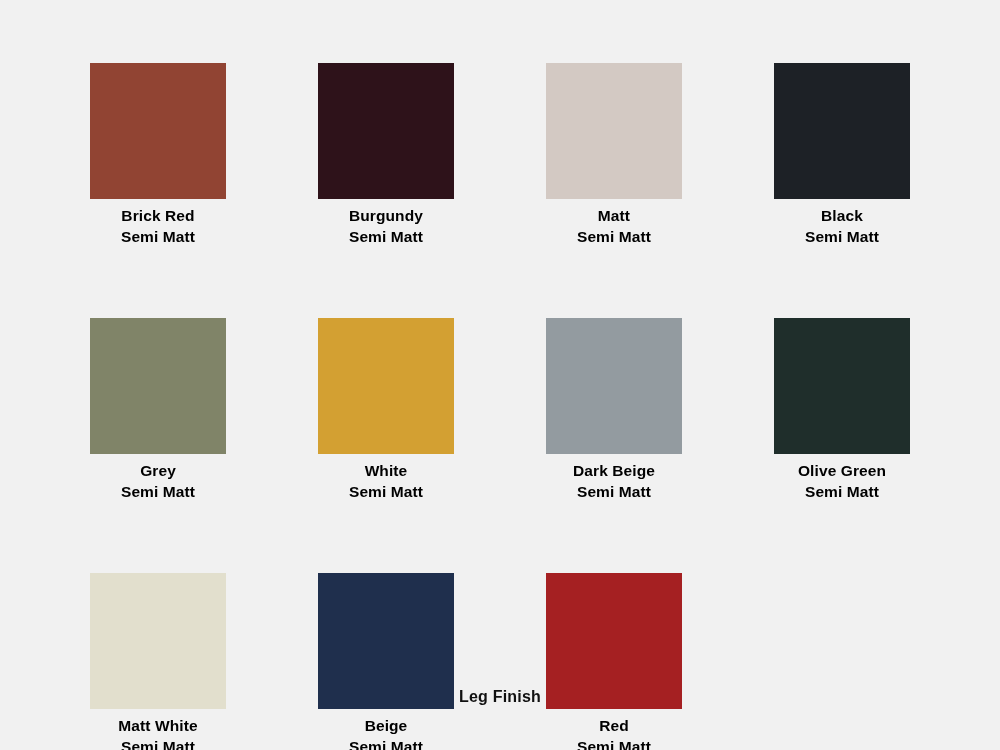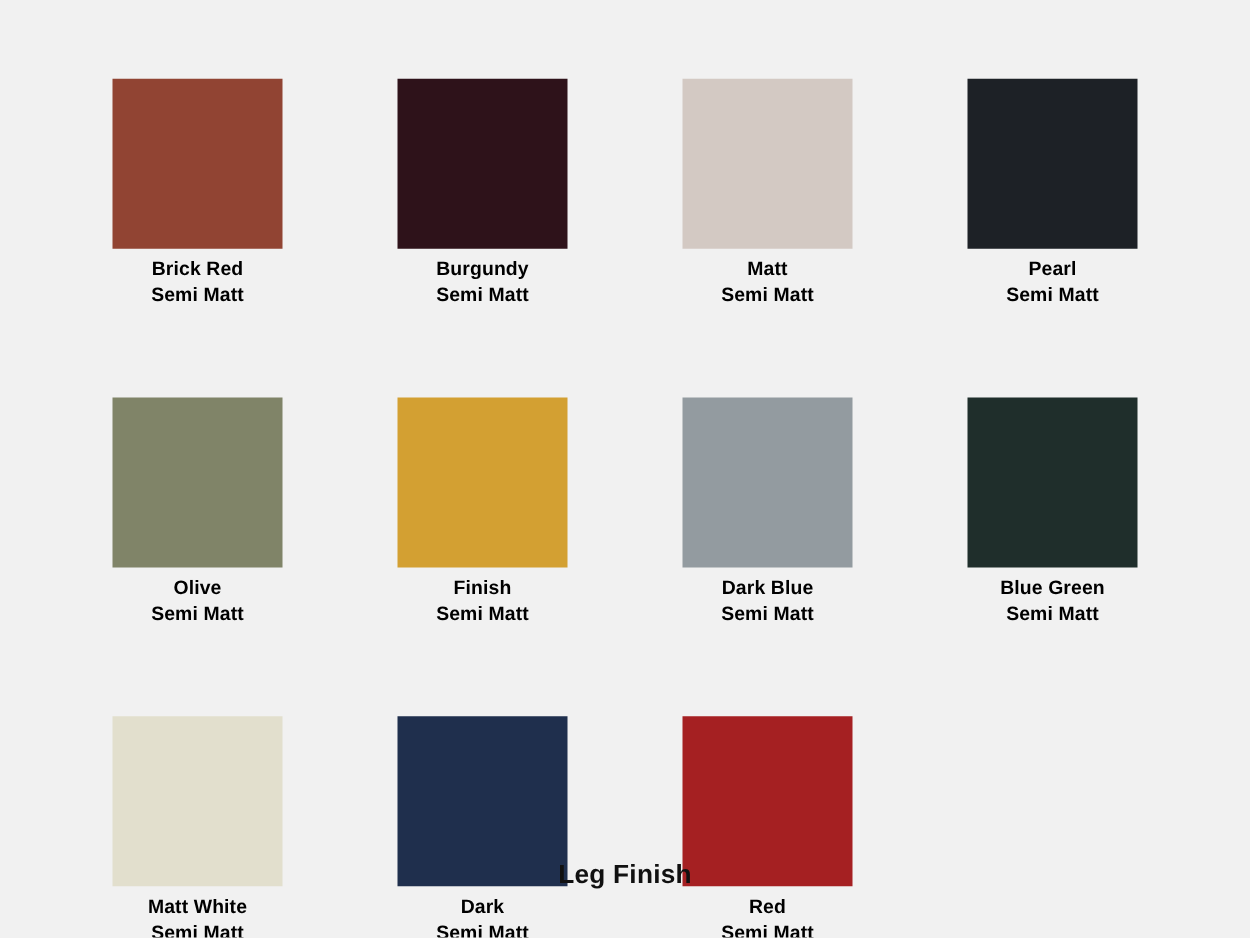--- a/index.html
+++ b/index.html
@@ -58,21 +58,21 @@
   .swatch-finish {
     display: block;
   }
   .board-title {
     position: absolute;
     left: 0;
     right: 0;
     top: 688px;
     text-align: center;
     color: #111111;
-    font-size: 21px;
+    font-size: 16px;
     font-weight: bold;
     letter-spacing: 0.2px;
   }
 </style>
 </head>
 <body style="background: rgb(241, 241, 241);">
 
 <div class="board">
 
   <div class="swatch-grid">
@@ -97,69 +97,69 @@
       <span class="swatch-chip" style="background-color: rgb(211, 201, 195);"></span>
       <div class="swatch-label">
         <span class="swatch-name">Matt</span>
         <span class="swatch-finish">Semi Matt</span>
       </div>
     </div>
 
     <div class="swatch-cell">
       <span class="swatch-chip" style="background-color: rgb(29, 33, 38);"></span>
       <div class="swatch-label">
-        <span class="swatch-name">Pearl</span>
+        <span class="swatch-name">Black</span>
         <span class="swatch-finish">Semi Matt</span>
       </div>
     </div>
 
     <div class="swatch-cell">
       <span class="swatch-chip" style="background-color: rgb(128, 132, 104);"></span>
       <div class="swatch-label">
-        <span class="swatch-name">Olive</span>
+        <span class="swatch-name">Grey</span>
         <span class="swatch-finish">Semi Matt</span>
       </div>
     </div>
 
     <div class="swatch-cell">
       <span class="swatch-chip" style="background-color: rgb(211, 160, 50);"></span>
       <div class="swatch-label">
-        <span class="swatch-name">Finish</span>
+        <span class="swatch-name">White</span>
         <span class="swatch-finish">Semi Matt</span>
       </div>
     </div>
 
     <div class="swatch-cell">
       <span class="swatch-chip" style="background-color: rgb(147, 155, 160);"></span>
       <div class="swatch-label">
-        <span class="swatch-name">Dark Blue</span>
+        <span class="swatch-name">Dark Beige</span>
         <span class="swatch-finish">Semi Matt</span>
       </div>
     </div>
 
     <div class="swatch-cell">
       <span class="swatch-chip" style="background-color: rgb(31, 46, 43);"></span>
       <div class="swatch-label">
-        <span class="swatch-name">Blue Green</span>
+        <span class="swatch-name">Olive Green</span>
         <span class="swatch-finish">Semi Matt</span>
       </div>
     </div>
 
     <div class="swatch-cell">
       <span class="swatch-chip" style="background-color: rgb(226, 223, 205);"></span>
       <div class="swatch-label">
         <span class="swatch-name">Matt White</span>
         <span class="swatch-finish">Semi Matt</span>
       </div>
     </div>
 
     <div class="swatch-cell">
       <span class="swatch-chip" style="background-color: rgb(31, 47, 77);"></span>
       <div class="swatch-label">
-        <span class="swatch-name">Dark</span>
+        <span class="swatch-name">Beige</span>
         <span class="swatch-finish">Semi Matt</span>
       </div>
     </div>
 
     <div class="swatch-cell">
       <span class="swatch-chip" style="background-color: rgb(165, 32, 34);"></span>
       <div class="swatch-label">
         <span class="swatch-name">Red</span>
         <span class="swatch-finish">Semi Matt</span>
       </div>

